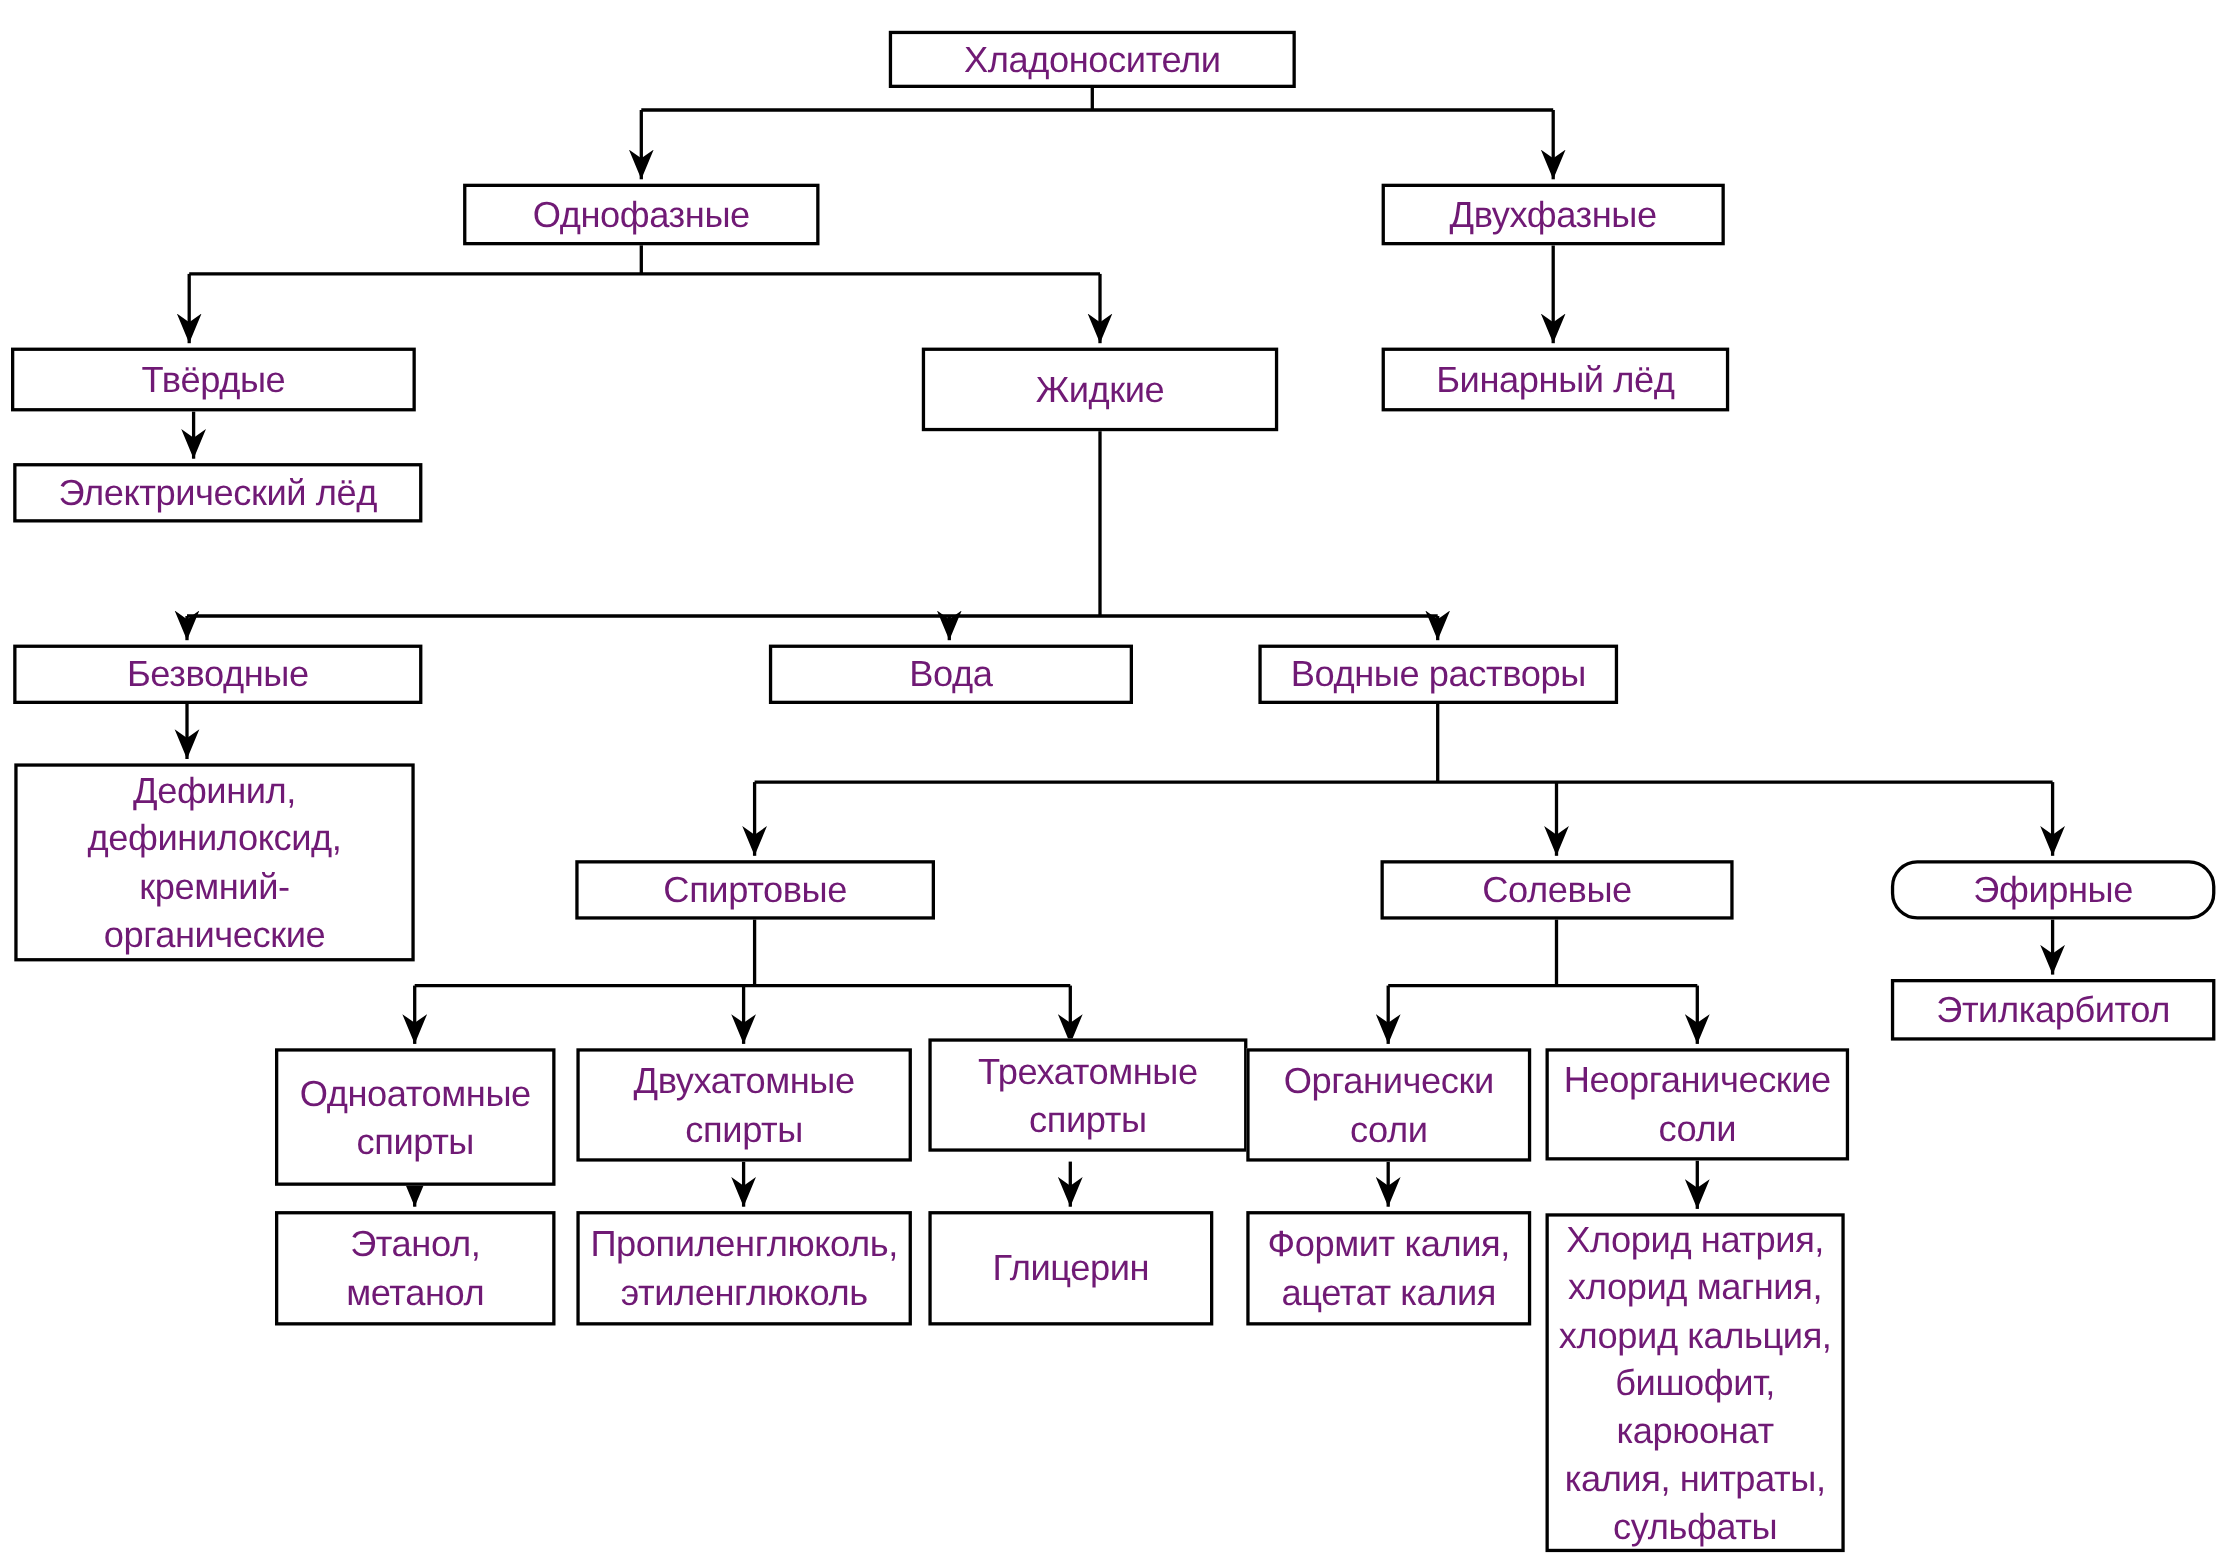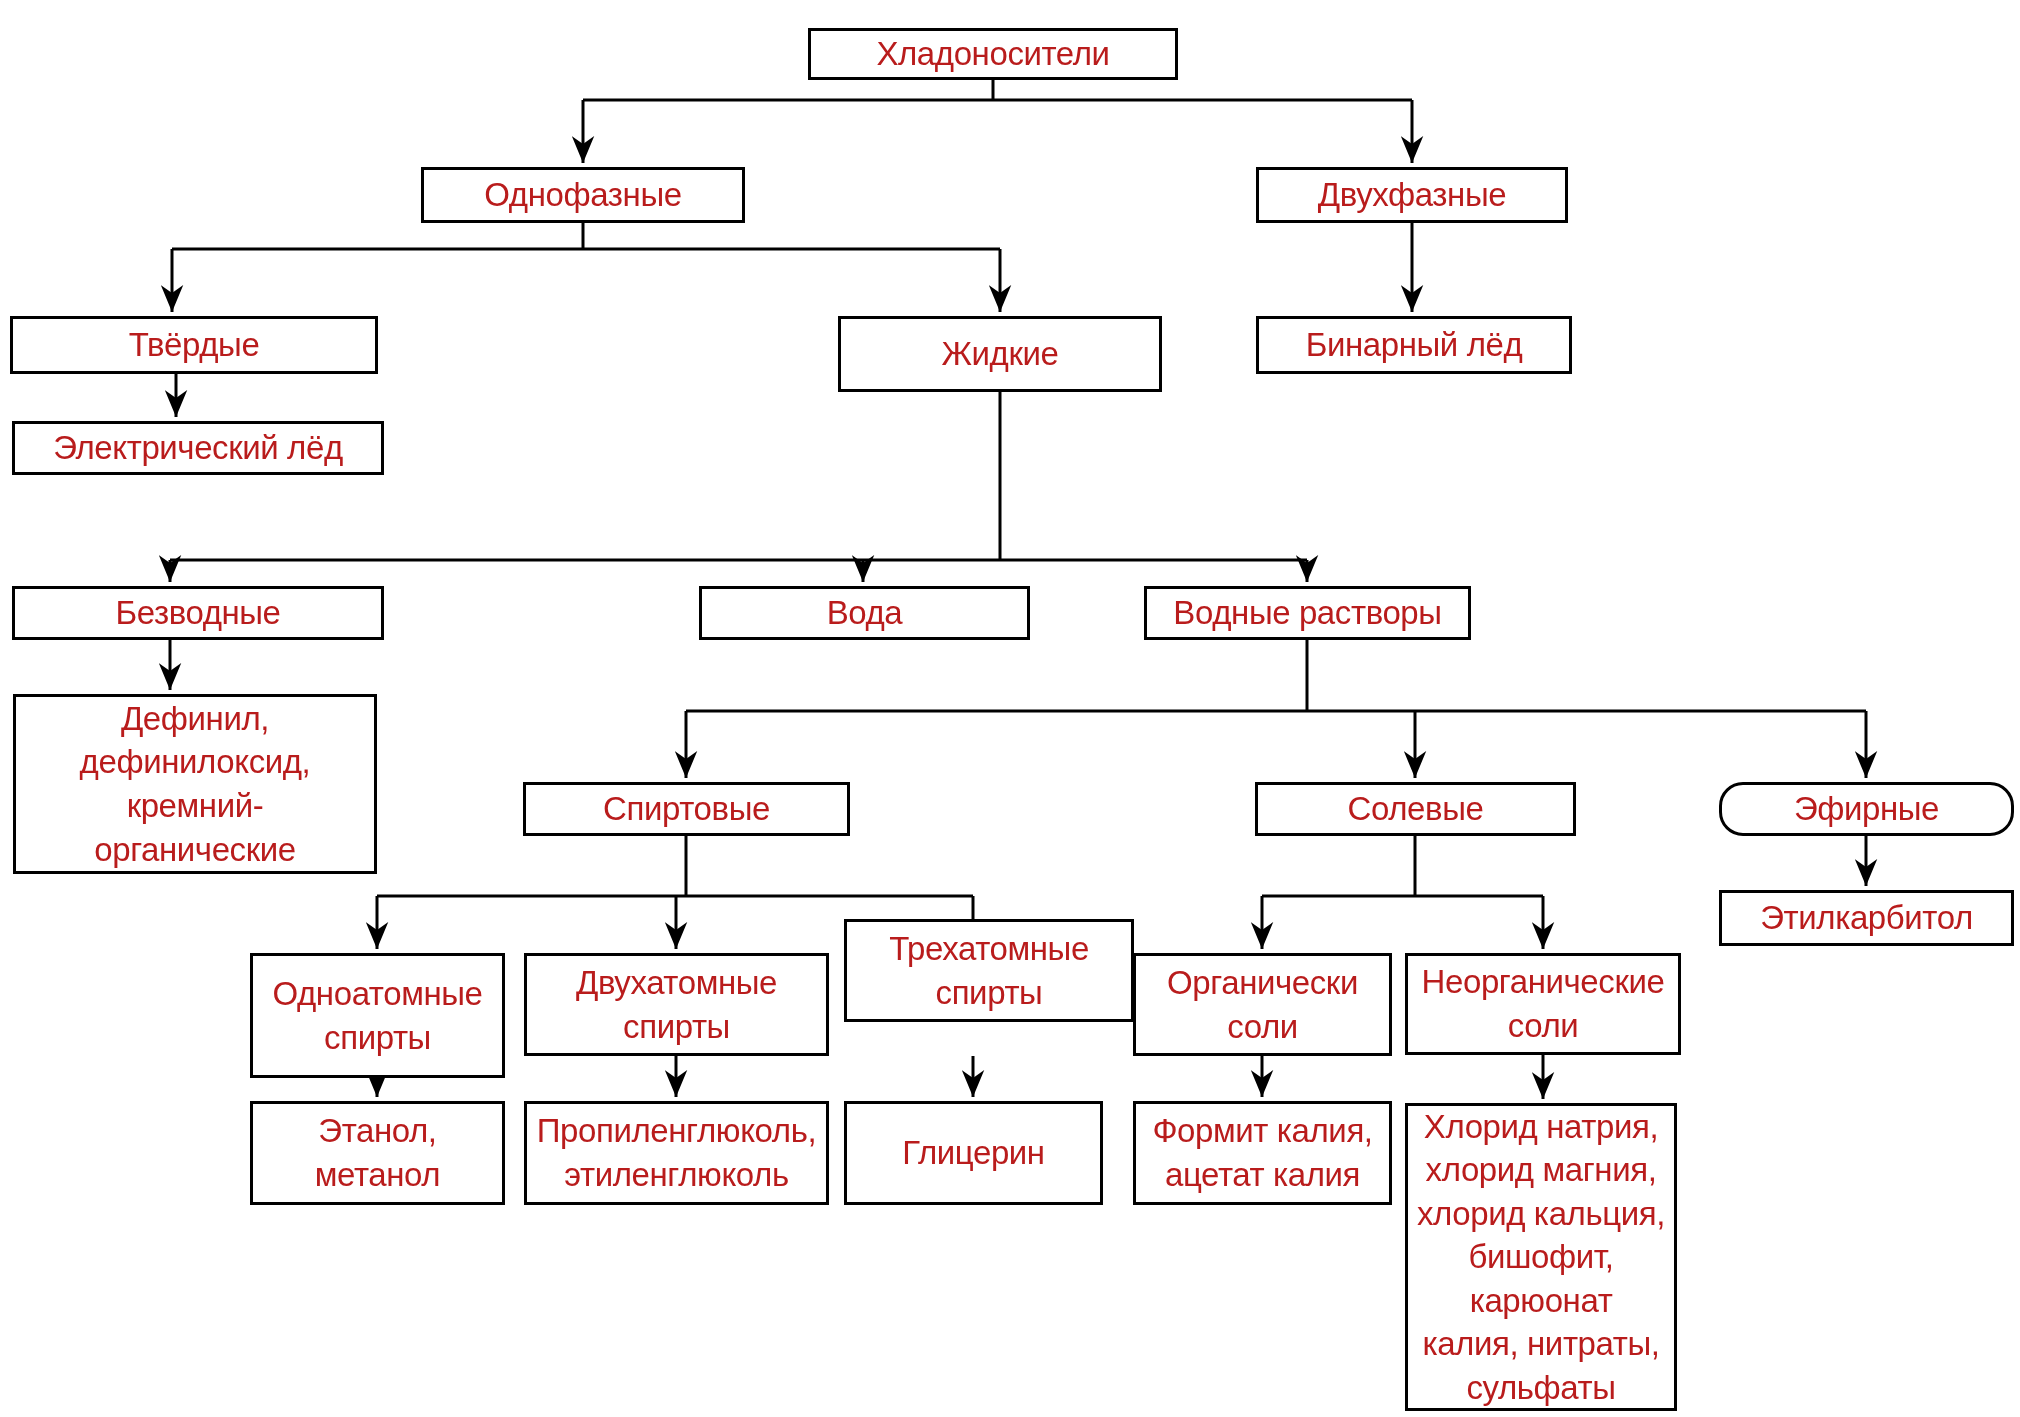--- a/index.html
+++ b/index.html
@@ -6,21 +6,21 @@
     margin: 0;
     padding: 0;
     background: #ffffff;
   }
   #stage {
     position: relative;
     width: 2020px;
     height: 1417px;
     background: #ffffff;
     font-family: "Liberation Sans", sans-serif;
-    color: #b91c1c;
+    color: #701a75;
     overflow: hidden;
   }
   #wires {
     position: absolute;
     left: 0;
     top: 0;
     width: 2020px;
     height: 1417px;
   }
   .node {
@@ -104,21 +104,21 @@
 кремний-
 органические</div>
   <div class="node" style="left:523px;  top:782px; width:327px; height:54px;">Спиртовые</div>
   <div class="node" style="left:1255px; top:782px; width:321px; height:54px;">Солевые</div>
   <div class="node" style="left:1719px; top:782px; width:295px; height:54px;border-radius:24px;">Эфирные</div>
   <div class="node" style="left:1719px; top:890px; width:295px; height:56px;">Этилкарбитол</div>
   <div class="node" style="left:250px;  top:953px; width:255px; height:125px;">Одноатомные
 спирты</div>
   <div class="node" style="left:524px;  top:953px; width:305px; height:103px;">Двухатомные
 спирты</div>
-  <div class="node" style="left:844px;  top:919px; width:290px; height:103px;text-align:center;">Трехатомные
+  <div class="node" style="left:844px;  top:944px; width:290px; height:103px;text-align:center;">Трехатомные
 спирты</div>
   <div class="node" style="left:1133px; top:953px; width:259px; height:103px;">Органически
 соли</div>
   <div class="node" style="left:1405px; top:953px; width:276px; height:102px;">Неорганические
 соли</div>
   <div class="node" style="left:250px;  top:1101px; width:255px; height:104px;">Этанол,
 метанол</div>
   <div class="node" style="left:524px;  top:1101px; width:305px; height:104px;">Пропиленглюколь,
 этиленглюколь</div>
   <div class="node" style="left:844px;  top:1101px; width:259px; height:104px;">Глицерин</div>

